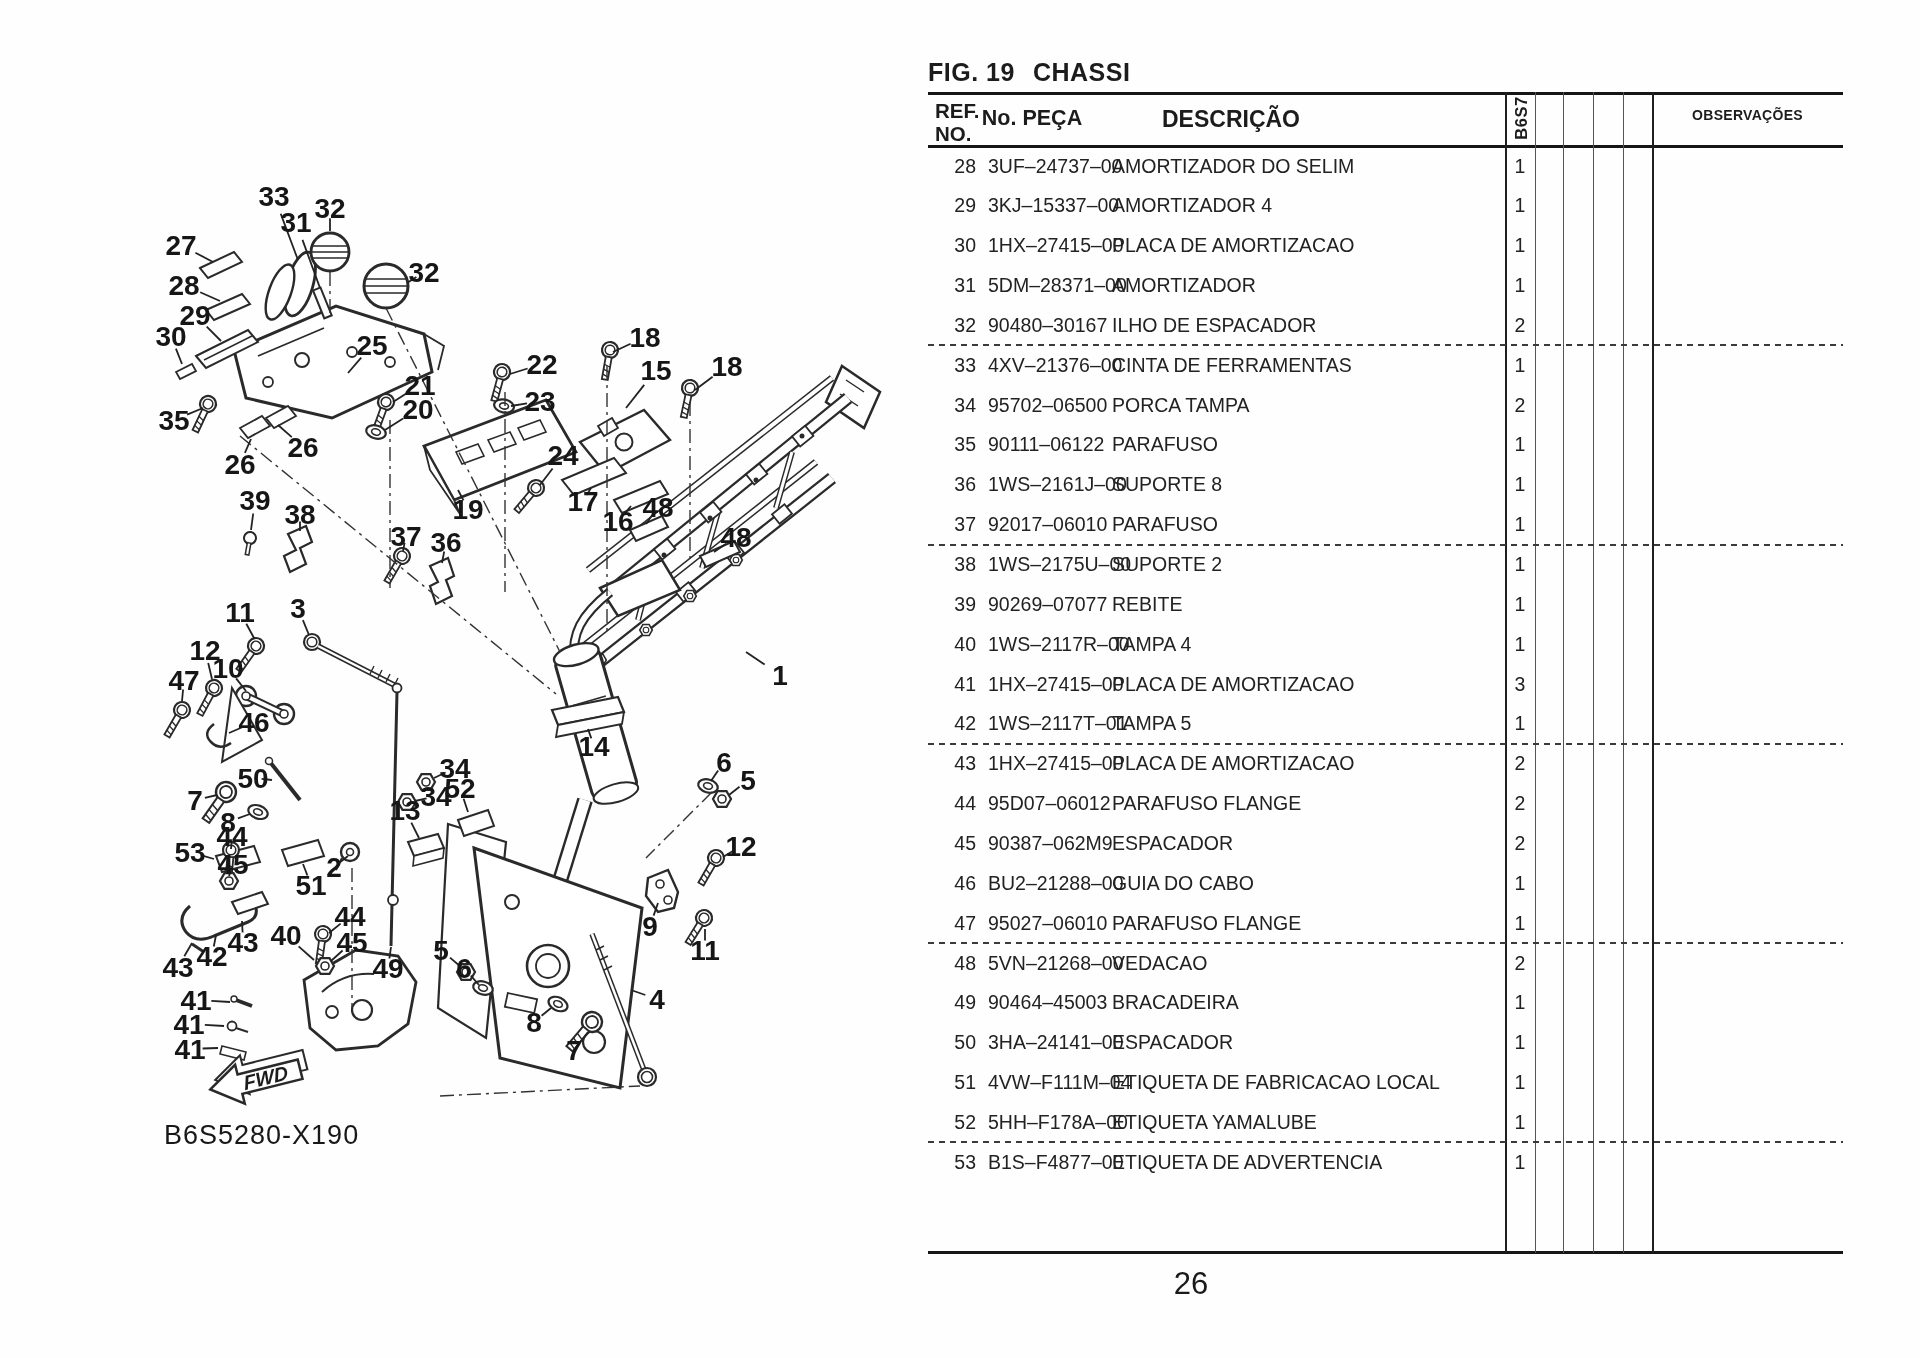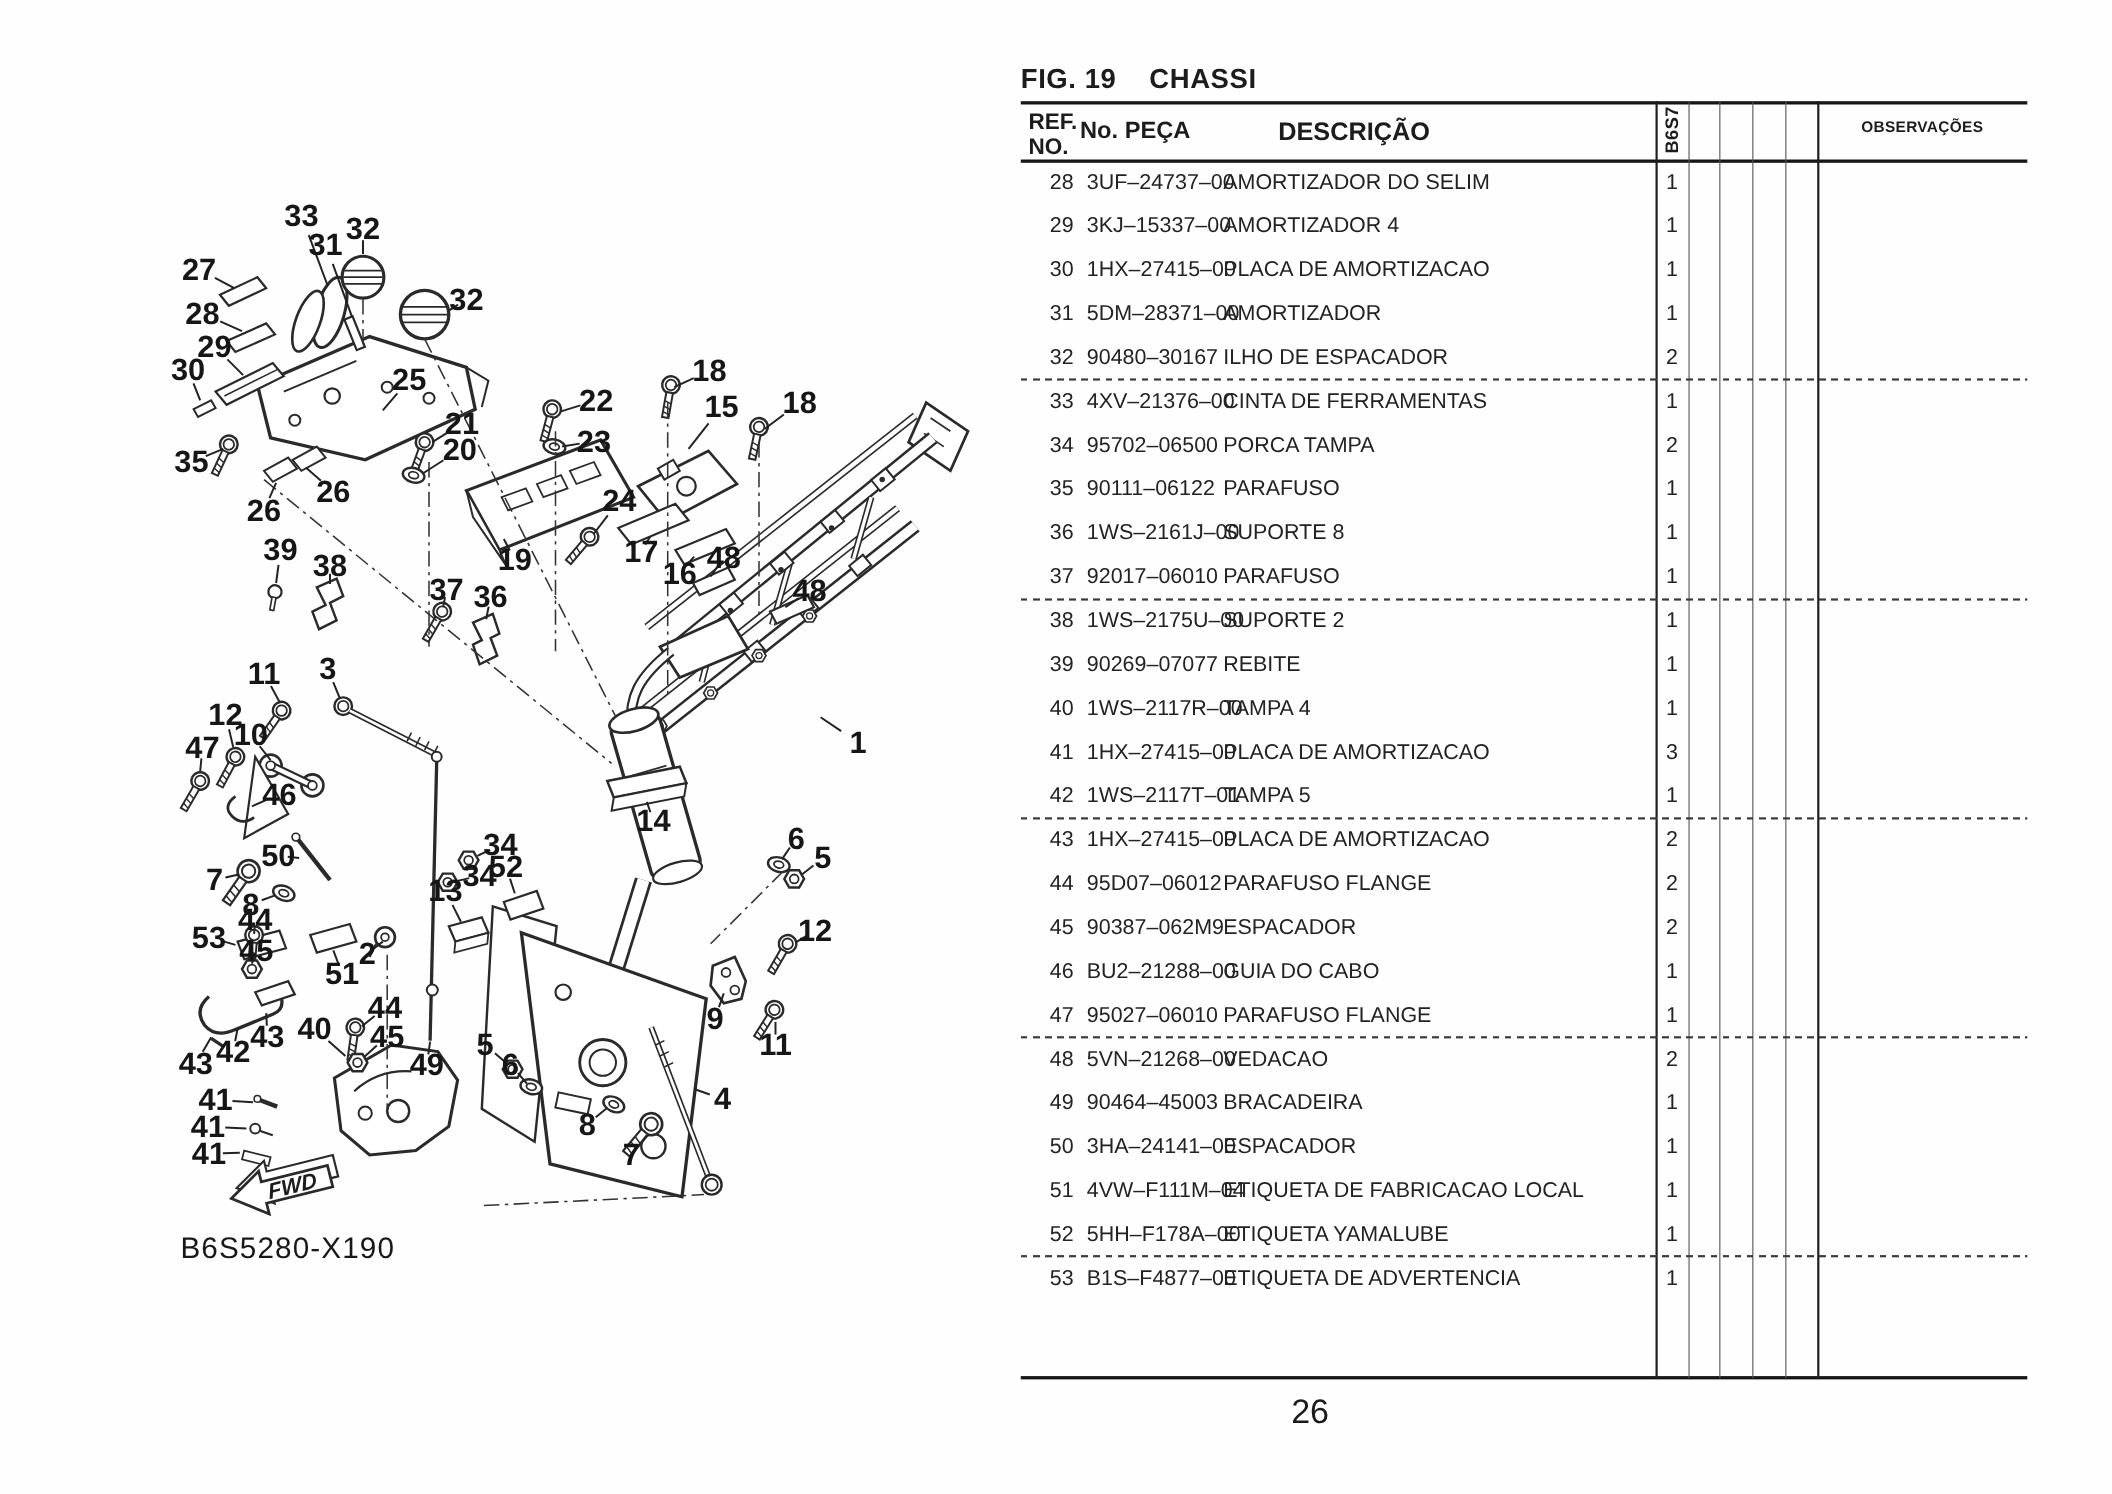--- a/index.html
+++ b/index.html
@@ -4,21 +4,21 @@
 <style>
   html,body { margin:0; padding:0; }
   body {
     width:1920px; height:1358px; position:relative; overflow:hidden;
     background:#ffffff; font-family:"Liberation Sans", sans-serif; color:#1c1c1c;
   }
   .page { position:absolute; inset:0; background:#fefefe; }
 
   
   .fig-title { position:absolute; left:928px; top:58px; font-size:25px; font-weight:700; letter-spacing:.5px; white-space:nowrap; }
-  .fig-title .fig-no { margin-right:30px; }
+  .fig-title .fig-no { margin-right:18px; }
 
   
   .hline { position:absolute; background:#161616; height:3px; }
   .vline { position:absolute; width:1px; background:#555; }
   .vline.thick { width:2px; background:#1f1f1f; }
 
   .hdr-ref { position:absolute; left:935px; top:99px; font-size:20.5px; font-weight:700; line-height:23px; }
   .hdr-peca { position:absolute; left:962px; top:106px; width:140px; text-align:center; font-size:21.5px; font-weight:700; }
   .hdr-desc { position:absolute; left:1120px; top:106px; width:180px; text-align:right; font-size:23px; font-weight:700; }
   .hdr-model { position:absolute; left:1521px; top:118px; transform:translate(-50%,-50%) rotate(-90deg); font-size:16.5px; font-weight:700; letter-spacing:.5px; }

